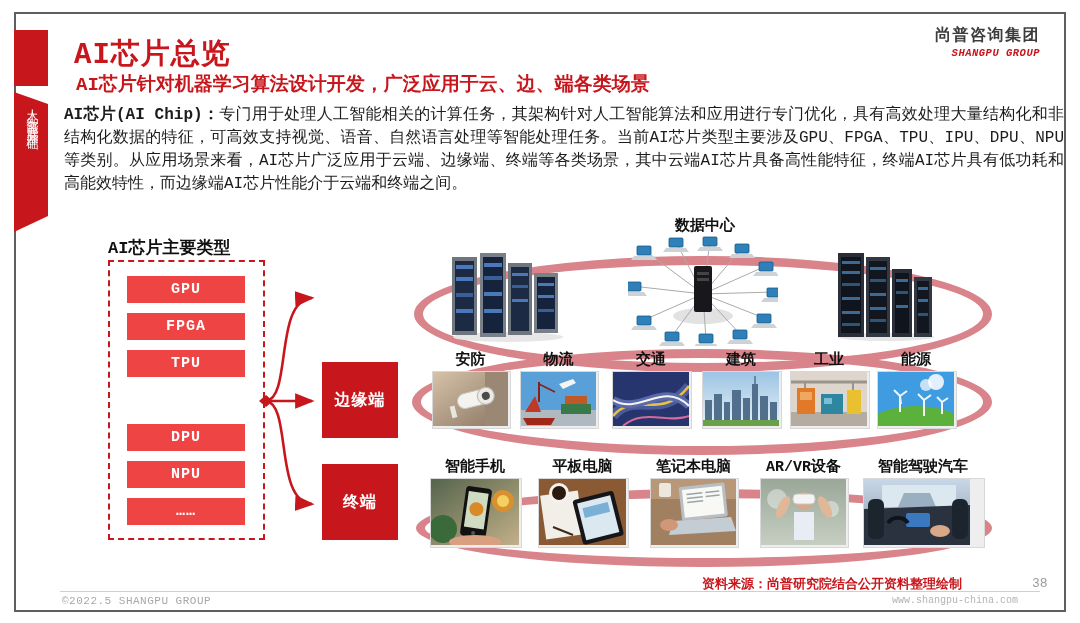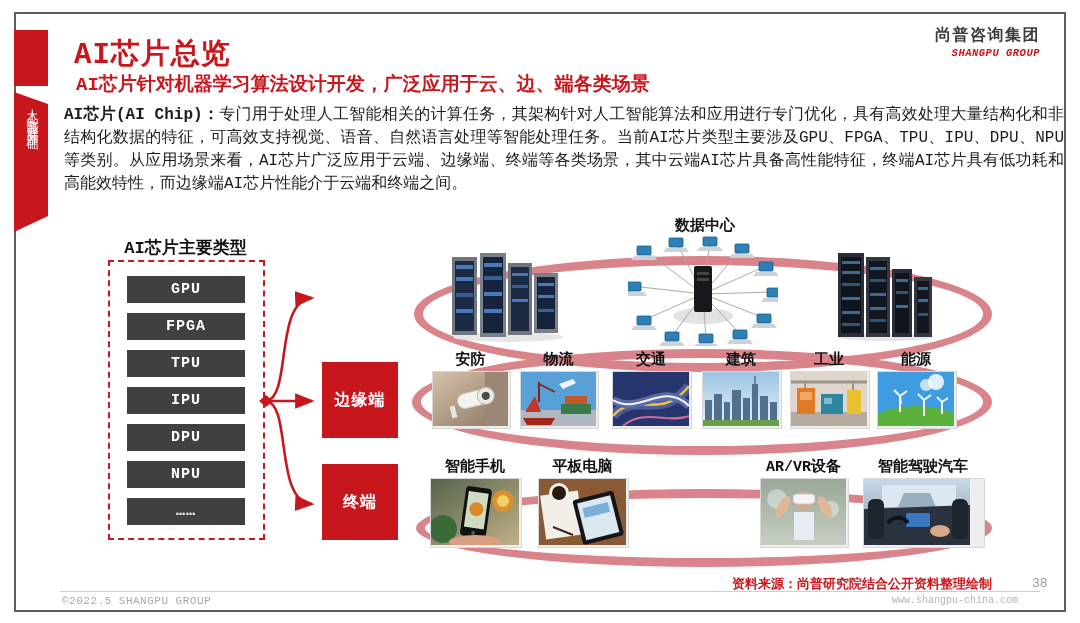--- a/index.html
+++ b/index.html
@@ -15,40 +15,40 @@
   .side-ribbon span{writing-mode:vertical-rl;color:#fff;font-size:12px;letter-spacing:4px;margin-top:8px;}
   .page-title{left:74px;top:34px;font-size:29px;font-weight:bold;color:#c8161d;letter-spacing:1px;z-index:3;}
   .page-subtitle{left:76px;top:71px;font-size:19px;font-weight:bold;color:#c8161d;z-index:3;}
   .body-text{left:64px;top:104px;width:1000px;font-size:16px;line-height:23px;color:#1c1c1c;
              text-align:justify;z-index:3;}
   .body-text b{font-weight:bold;}
   .logo{left:890px;top:25px;width:150px;text-align:right;z-index:3;}
   .logo .cn{font-size:16px;font-weight:bold;color:#3c3c3c;letter-spacing:1.5px;}
   .logo .en{font-size:10.5px;font-weight:bold;font-style:italic;color:#c8161d;letter-spacing:0.5px;margin-top:1px;}
   
-  .chip-title{left:108px;top:236px;width:155px;text-align:center;font-size:17px;font-weight:bold;color:#111;}
+  .chip-title{left:108px;top:236px;width:155px;text-align:left;font-size:17px;font-weight:bold;color:#111;}
   .chip-box{left:108px;top:260px;width:153px;height:276px;border:2px dashed #c8161d;}
-  .chip-btn{left:127px;width:118px;height:27px;background:#404040;color:#fff;font-size:15px;font-weight:bold;
+  .chip-btn{left:127px;width:118px;height:27px;background:#ef4444;color:#fff;font-size:15px;font-weight:bold;
             letter-spacing:1px;display:flex;align-items:center;justify-content:center;}
   
   .scene-box{left:322px;width:76px;height:76px;background:#c8161d;color:#fff;font-size:16px;font-weight:bold;
              display:flex;align-items:center;justify-content:center;letter-spacing:1px;z-index:2;}
   .branch-svg{left:256px;top:252px;z-index:2;}
   
   .ring{border:9px solid #d9838a;border-radius:50%;z-index:1;}
   
   .img-label{font-size:15px;font-weight:bold;color:#111;text-align:center;white-space:nowrap;}
   .item{z-index:2;}
   .item .pic{width:100%;border:1px solid #d8d8d8;overflow:hidden;background:#eee;}
   .pic svg{display:block;}
   .dc-label{left:630px;top:216px;width:150px;text-align:center;font-size:15px;font-weight:bold;color:#111;z-index:2;}
   
   .footer-line{left:60px;top:591px;width:980px;height:1px;background:#cfcfcf;}
   .copyright{left:62px;top:595px;font-size:11px;color:#a8a8a8;letter-spacing:0.5px;}
-  .source{left:702px;top:575px;width:320px;text-align:center;font-size:13px;font-weight:bold;color:#c8161d;}
+  .source{left:702px;top:575px;width:320px;text-align:left;font-size:13px;font-weight:bold;color:#c8161d;}
   .page-num{left:1032px;top:576px;font-size:13px;color:#9a9a9a;}
   .website{left:880px;top:595px;width:150px;text-align:center;font-size:10px;color:#b4b4b4;}
 </style>
 </head>
 <body>
 
 <div class="canvas">
   <div class="abs frame"></div>
 
   <div class="abs corner-square"></div>
@@ -66,21 +66,20 @@
 
   <div class="abs body-text">
     <b>AI芯片(AI Chip)：</b><span>专门用于处理人工智能相关的计算任务，其架构针对人工智能算法和应用进行专门优化，具有高效处理大量结构化和非结构化数据的特征，可高效支持视觉、语音、自然语言处理等智能处理任务。当前AI芯片类型主要涉及GPU、FPGA、TPU、IPU、DPU、NPU等类别。从应用场景来看，AI芯片广泛应用于云端、边缘端、终端等各类场景，其中云端AI芯片具备高性能特征，终端AI芯片具有低功耗和高能效特性，而边缘端AI芯片性能介于云端和终端之间。</span>
   </div>
 
   <div class="abs chip-title">AI芯片主要类型</div>
   <div class="abs chip-box"></div>
   <div class="abs chip-btn" style="top:276px">GPU</div>
   <div class="abs chip-btn" style="top:313px">FPGA</div>
   <div class="abs chip-btn" style="top:350px">TPU</div>
-  <div class="abs chip-btn" style="top:387px">IPU</div>
   <div class="abs chip-btn" style="top:424px">DPU</div>
   <div class="abs chip-btn" style="top:461px">NPU</div>
   <div class="abs chip-btn" style="top:498px">……</div>
 
   <svg class="abs branch-svg" width="70" height="300" viewBox="0 0 70 300">
     <defs>
       <marker id="ah" markerWidth="9" markerHeight="8" refX="6.5" refY="3" orient="auto">
         <path d="M0,0 L7.5,3 L0,6 Z" fill="#c8161d"></path>
       </marker>
     </defs>
@@ -393,20 +392,43 @@
         <g transform="rotate(-14 58 38)">
           <rect x="38" y="16" width="42" height="46" rx="3" fill="#16161a"></rect>
           <rect x="42" y="20" width="34" height="38" fill="#dce8f0"></rect>
           <rect x="46" y="26" width="26" height="10" fill="#7ab0d8"></rect>
         </g>
         <line x1="14" y1="48" x2="34" y2="56" stroke="#3a2a1a" stroke-width="2"></line>
       </svg>
     </div>
   </div>
 
+  <div class="abs item" style="left:650px;top:457px;width:87px">
+    <div class="img-label">笔记本电脑</div>
+    <div class="pic" style="height:68px;margin-top:2px">
+      <svg width="85" height="66" viewBox="0 0 85 66">
+        <rect width="85" height="66" fill="#a08060"></rect>
+        <rect x="0" y="0" width="85" height="20" fill="#b89878"></rect>
+        <g transform="rotate(-6 50 30)">
+          <rect x="30" y="6" width="46" height="34" rx="2" fill="#b8bec4"></rect>
+          <rect x="33" y="9" width="40" height="28" fill="#f8f8f4"></rect>
+          <g stroke="#9aa4ac" stroke-width="1.5">
+              <line x1="37" y1="14" x2="53" y2="14"></line>
+              <line x1="37" y1="18" x2="53" y2="18"></line>
+              <line x1="37" y1="22" x2="53" y2="22"></line>
+              <line x1="56" y1="14" x2="70" y2="14"></line>
+              <line x1="56" y1="18" x2="70" y2="18"></line>
+            </g>
+        </g>
+        <path d="M22,42 L80,38 L85,52 L18,56 Z" fill="#c4ccd4"></path>
+        <ellipse cx="18" cy="46" rx="9" ry="6" fill="#d09878"></ellipse>
+        <rect x="8" y="4" width="12" height="14" rx="2" fill="#ece8e0"></rect>
+      </svg>
+    </div>
+  </div>
 
   <div class="abs item" style="left:760px;top:457px;width:87px">
     <div class="img-label">AR/VR设备</div>
     <div class="pic" style="height:68px;margin-top:2px">
       <svg width="85" height="66" viewBox="0 0 85 66">
         <defs>
             <linearGradient id="g4" x1="0" y1="0" x2="0" y2="1">
               <stop offset="0" stop-color="#9aa898"></stop>
               <stop offset="1" stop-color="#c6cec2"></stop>
             </linearGradient>

